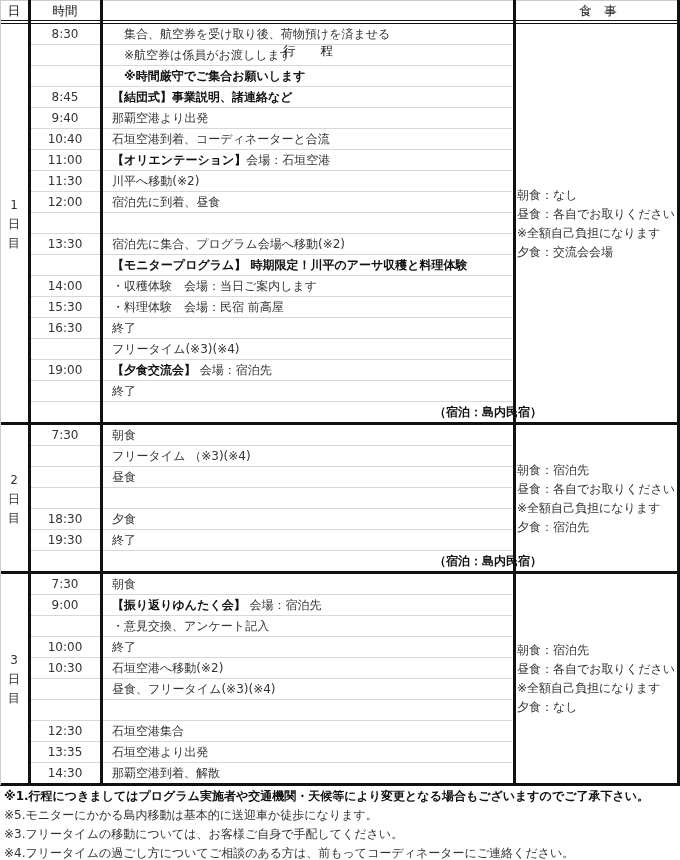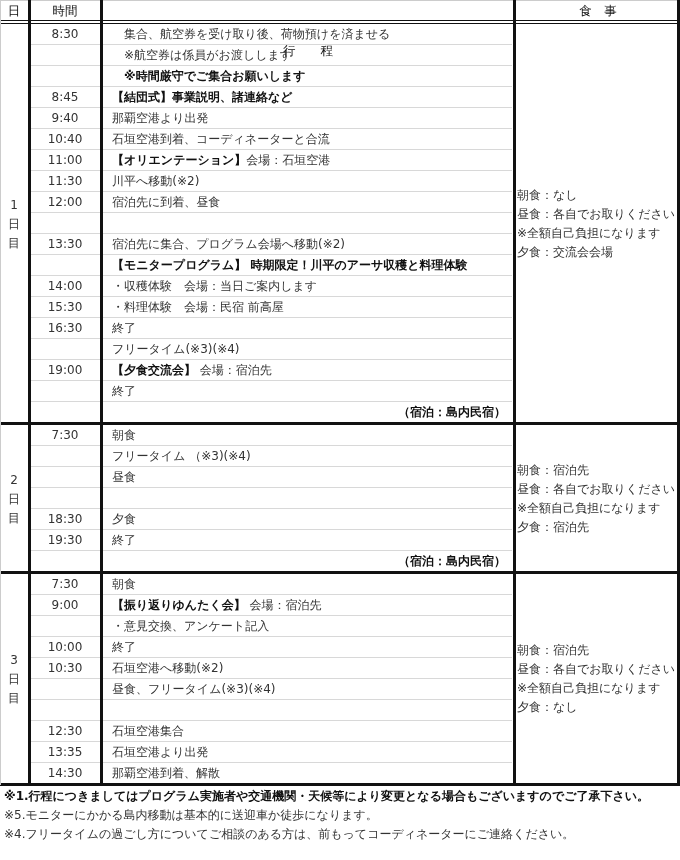--- a/index.html
+++ b/index.html
@@ -7,21 +7,21 @@
   .sheet { position: absolute; left: 0; top: 0; width: 680px; }
   .hdr { position: absolute; left: 0; top: 0; width: 680px; height: 21px; border-top: 1px solid #ccc; box-sizing: border-box; }
   .hdr .c { position: absolute; top: 0; height: 20px; line-height: 20px; text-align: center; font-size: 12.5px; color: #111; }
   .hdr-line { position: absolute; left: 0; width: 680px; height: 1px; background: #111; }
   .vline { position: absolute; width: 3px; background: #111; }
   .vline.thin { width: 1px; background: #ccc; }
   .row { position: absolute; height: 21px; line-height: 21px; }
   .time { position: absolute; left: 30px; width: 70px; text-align: center; font-size: 12px; color: #333; }
   .act { position: absolute; left: 112px; width: 400px; font-size: 12px; color: #333; white-space: nowrap; }
   .act.bold { font-weight: bold; color: #111; }
-  .act.right { left: 104px; width: 402px; text-align: right; font-weight: bold; color: #111; }
+  .act.right { left: 104px; width: 402px; text-align: right; font-weight: bold; color: #111; padding-left: 36px; }
   .rline { position: absolute; left: 31px; width: 481px; height: 1px; background: #d8d8d8; }
   .day-sep { position: absolute; left: 0; width: 680px; height: 3px; background: #111; }
   .day-label { position: absolute; left: 0; width: 28px; text-align: center; font-size: 12px; color: #333; line-height: 19px; }
   .meals { position: absolute; left: 517px; width: 160px; font-size: 12px; color: #333; line-height: 19px; white-space: nowrap; }
   .notes { position: absolute; left: 4px; top: 780px; width: 676px; }
   .note { height: 19px; line-height: 19px; font-size: 12px; color: #333; white-space: nowrap; }
   .note.bold { font-weight: bold; color: #111; }
 </style>
 </head>
 <body>
@@ -251,15 +251,16 @@
       <div class="day-sep" style="top: 783px;"></div>
       <div class="vline" style="left: 28px; top: 0px; height: 785px; width: 3px;"></div>
       <div class="vline" style="left: 100px; top: 0px; height: 785px; width: 3px;"></div>
       <div class="vline" style="left: 513px; top: 0px; height: 785px; width: 3px;"></div>
       <div class="vline" style="left: 677px; top: 0px; height: 785px; width: 3px;"></div>
       <div class="vline thin" style="left: 0px; top: 0px; height: 785px;"></div>
     </div>
   <div class="notes" id="notes" style="top: 787px;">
       <div class="note bold">※1.行程につきましてはプログラム実施者や交通機関・天候等により変更となる場合もございますのでご了承下さい。</div>
       <div class="note">※5.モニターにかかる島内移動は基本的に送迎車か徒歩になります。</div>
+      <div class="note">※3.フリータイムの移動については、お客様ご自身で手配してください。</div>
       <div class="note">※4.フリータイムの過ごし方についてご相談のある方は、前もってコーディネーターにご連絡ください。</div>
     </div>
 </div>
 
 </body></html>

